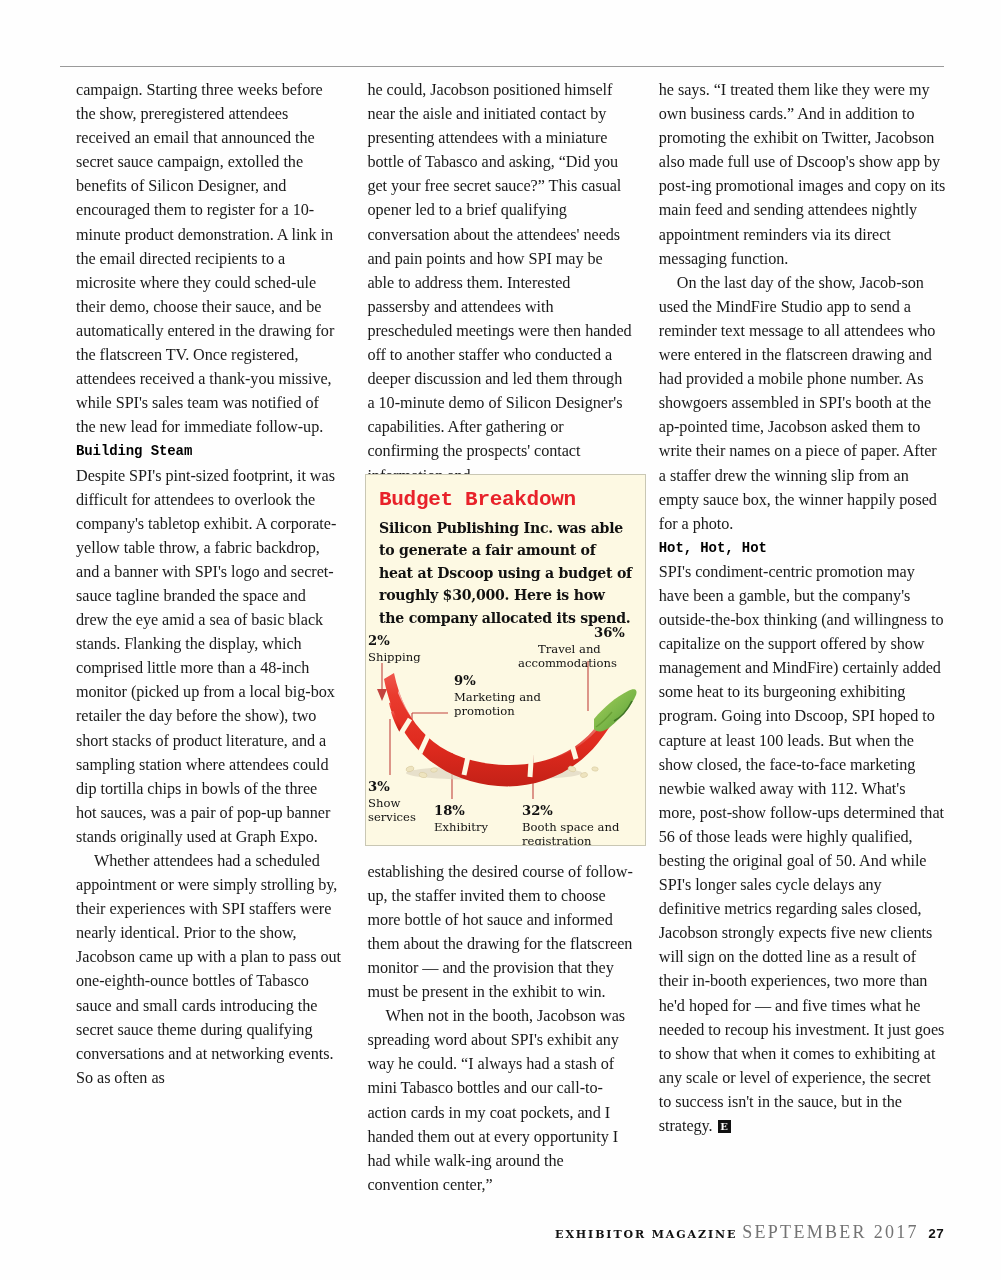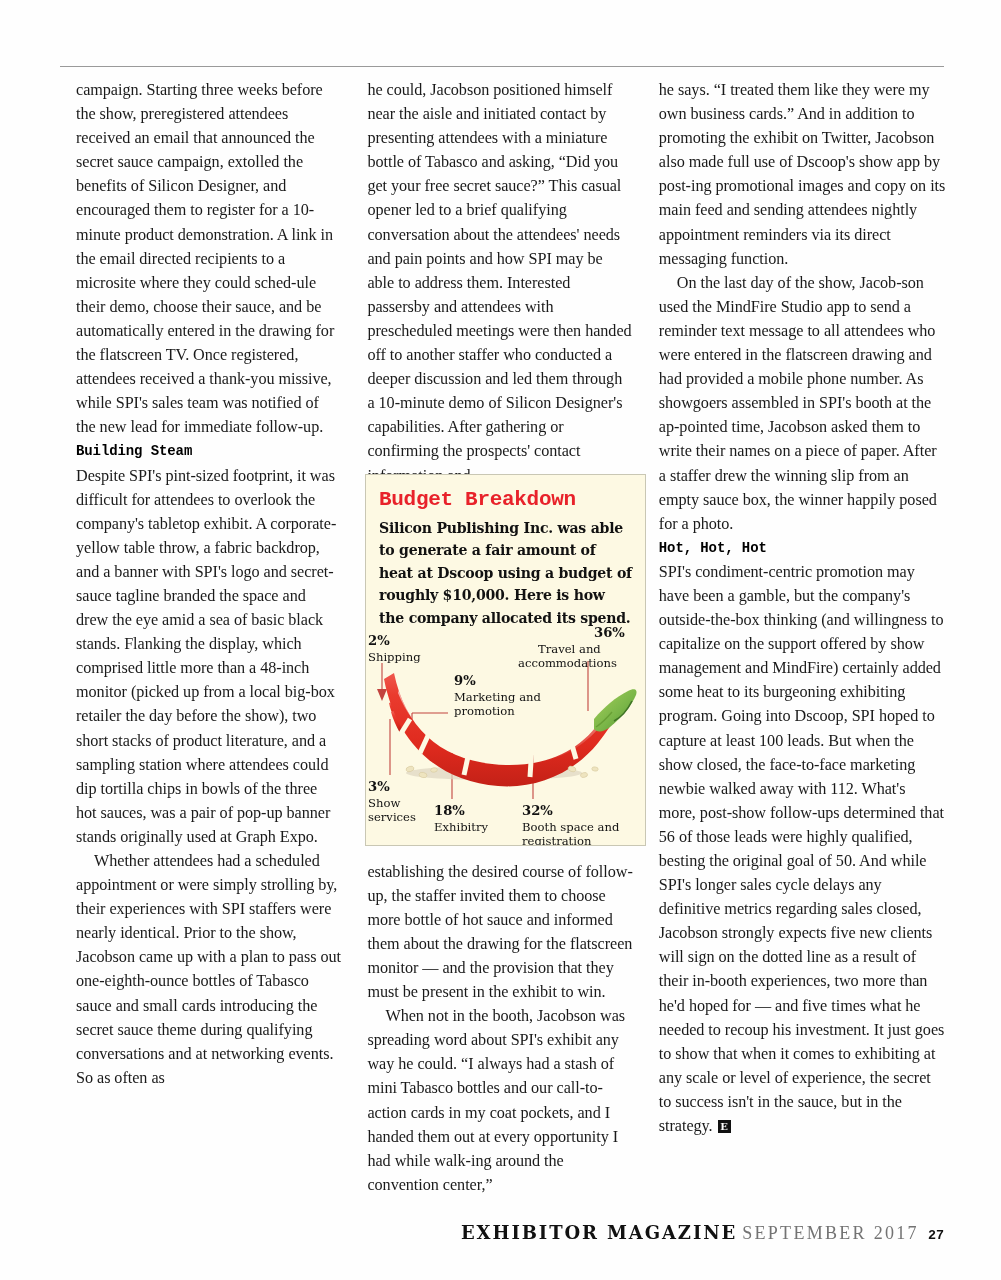--- a/index.html
+++ b/index.html
@@ -134,21 +134,21 @@
     position: absolute;
     left: 60px;
     top: 1222px;
     width: 884px;
     text-align: right;
     white-space: nowrap;
   }
   .foot-brand {
     font-family: "DejaVu Serif", serif;
     font-weight: bold;
-    font-size: 18px;
+    font-size: 11px;
     letter-spacing: 1.9px;
     color: #111;
   }
   .foot-issue {
     font-family: "Liberation Serif", serif;
     font-size: 18px;
     letter-spacing: 2.3px;
     color: #737373;
     margin-left: 5px;
   }
@@ -188,21 +188,21 @@
       <p class="body">On the last day of the show, Jacob-son used the MindFire Studio app to send a reminder text message to all attendees who were entered in the flatscreen drawing and had provided a mobile phone number. As showgoers assembled in SPI's booth at the ap-pointed time, Jacobson asked them to write their names on a piece of paper. After a staffer drew the winning slip from an empty sauce box, the winner happily posed for a photo.</p>
       <h3 class="subhead">Hot, Hot, Hot</h3>
       <p class="body"><span>SPI's condiment-centric promotion may have been a gamble, but the company's outside-the-box thinking (and willingness to capitalize on the support offered by show management and MindFire) certainly added some heat to its burgeoning exhibiting program. Going into Dscoop, SPI hoped to capture at least 100 leads. But when the show closed, the face-to-face marketing newbie walked away with 112. What's more, post-show follow-ups determined that 56 of those leads were highly qualified, besting the original goal of 50. And while SPI's longer sales cycle delays any definitive metrics regarding sales closed, Jacobson strongly expects five new clients will sign on the dotted line as a result of their in-booth experiences, two more than he'd hoped for — and five times what he needed to recoup his investment. It just goes to show that when it comes to exhibiting at any scale or level of experience, the secret to success isn't in the sauce, but in the strategy.</span><span class="endmark">E</span></p>
     </div>
 
   </div>
 
   <div class="budget-box">
 
     <h2 class="budget-title">Budget Breakdown</h2>
-    <p class="budget-deck">Silicon Publishing Inc. was able to generate a fair amount of heat at Dscoop using a budget of roughly $10,000. Here is how the company allocated its spend.</p>
+    <p class="budget-deck">Silicon Publishing Inc. was able to generate a fair amount of heat at Dscoop using a budget of roughly $30,000. Here is how the company allocated its spend.</p>
 
     <div class="chart">
       <svg width="281" height="224" viewBox="0 0 281 224">
         <defs>
           <linearGradient id="pepBody" x1="0" y1="0" x2="0" y2="1">
             <stop offset="0%" stop-color="#f4736a"></stop>
             <stop offset="28%" stop-color="#ea3b2e"></stop>
             <stop offset="62%" stop-color="#df2a1e"></stop>
             <stop offset="100%" stop-color="#b81d14"></stop>
           </linearGradient>

